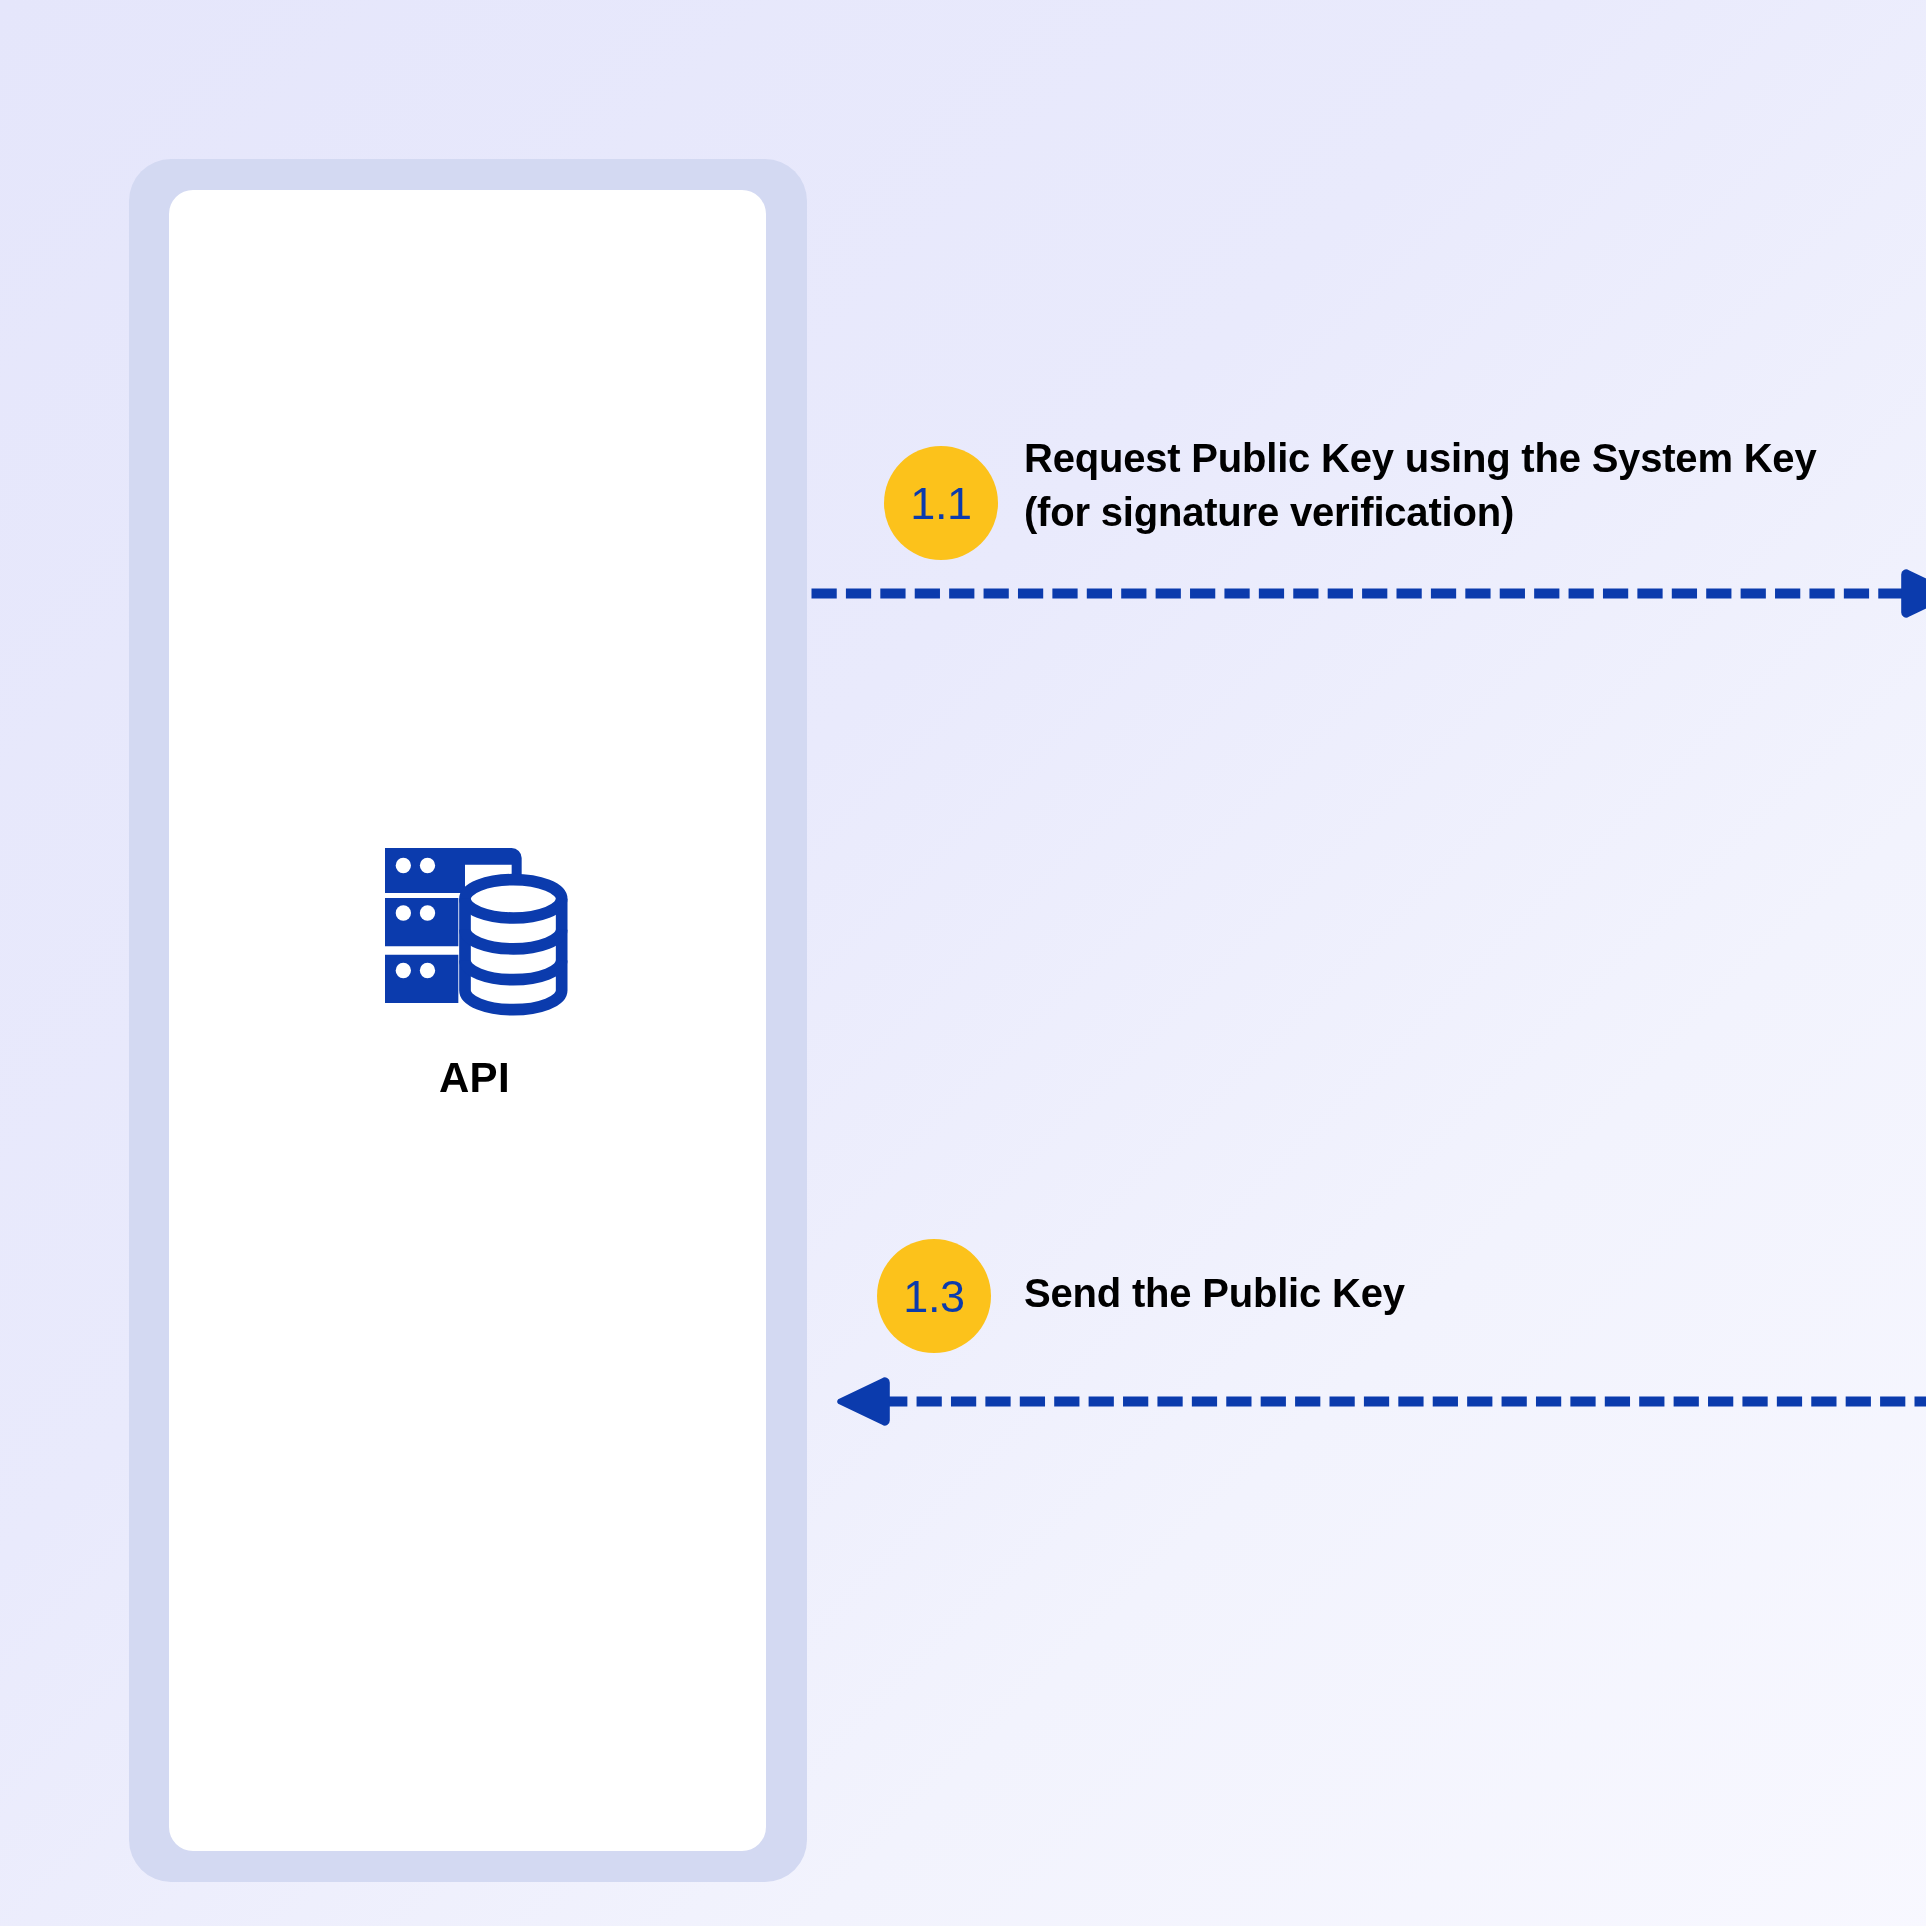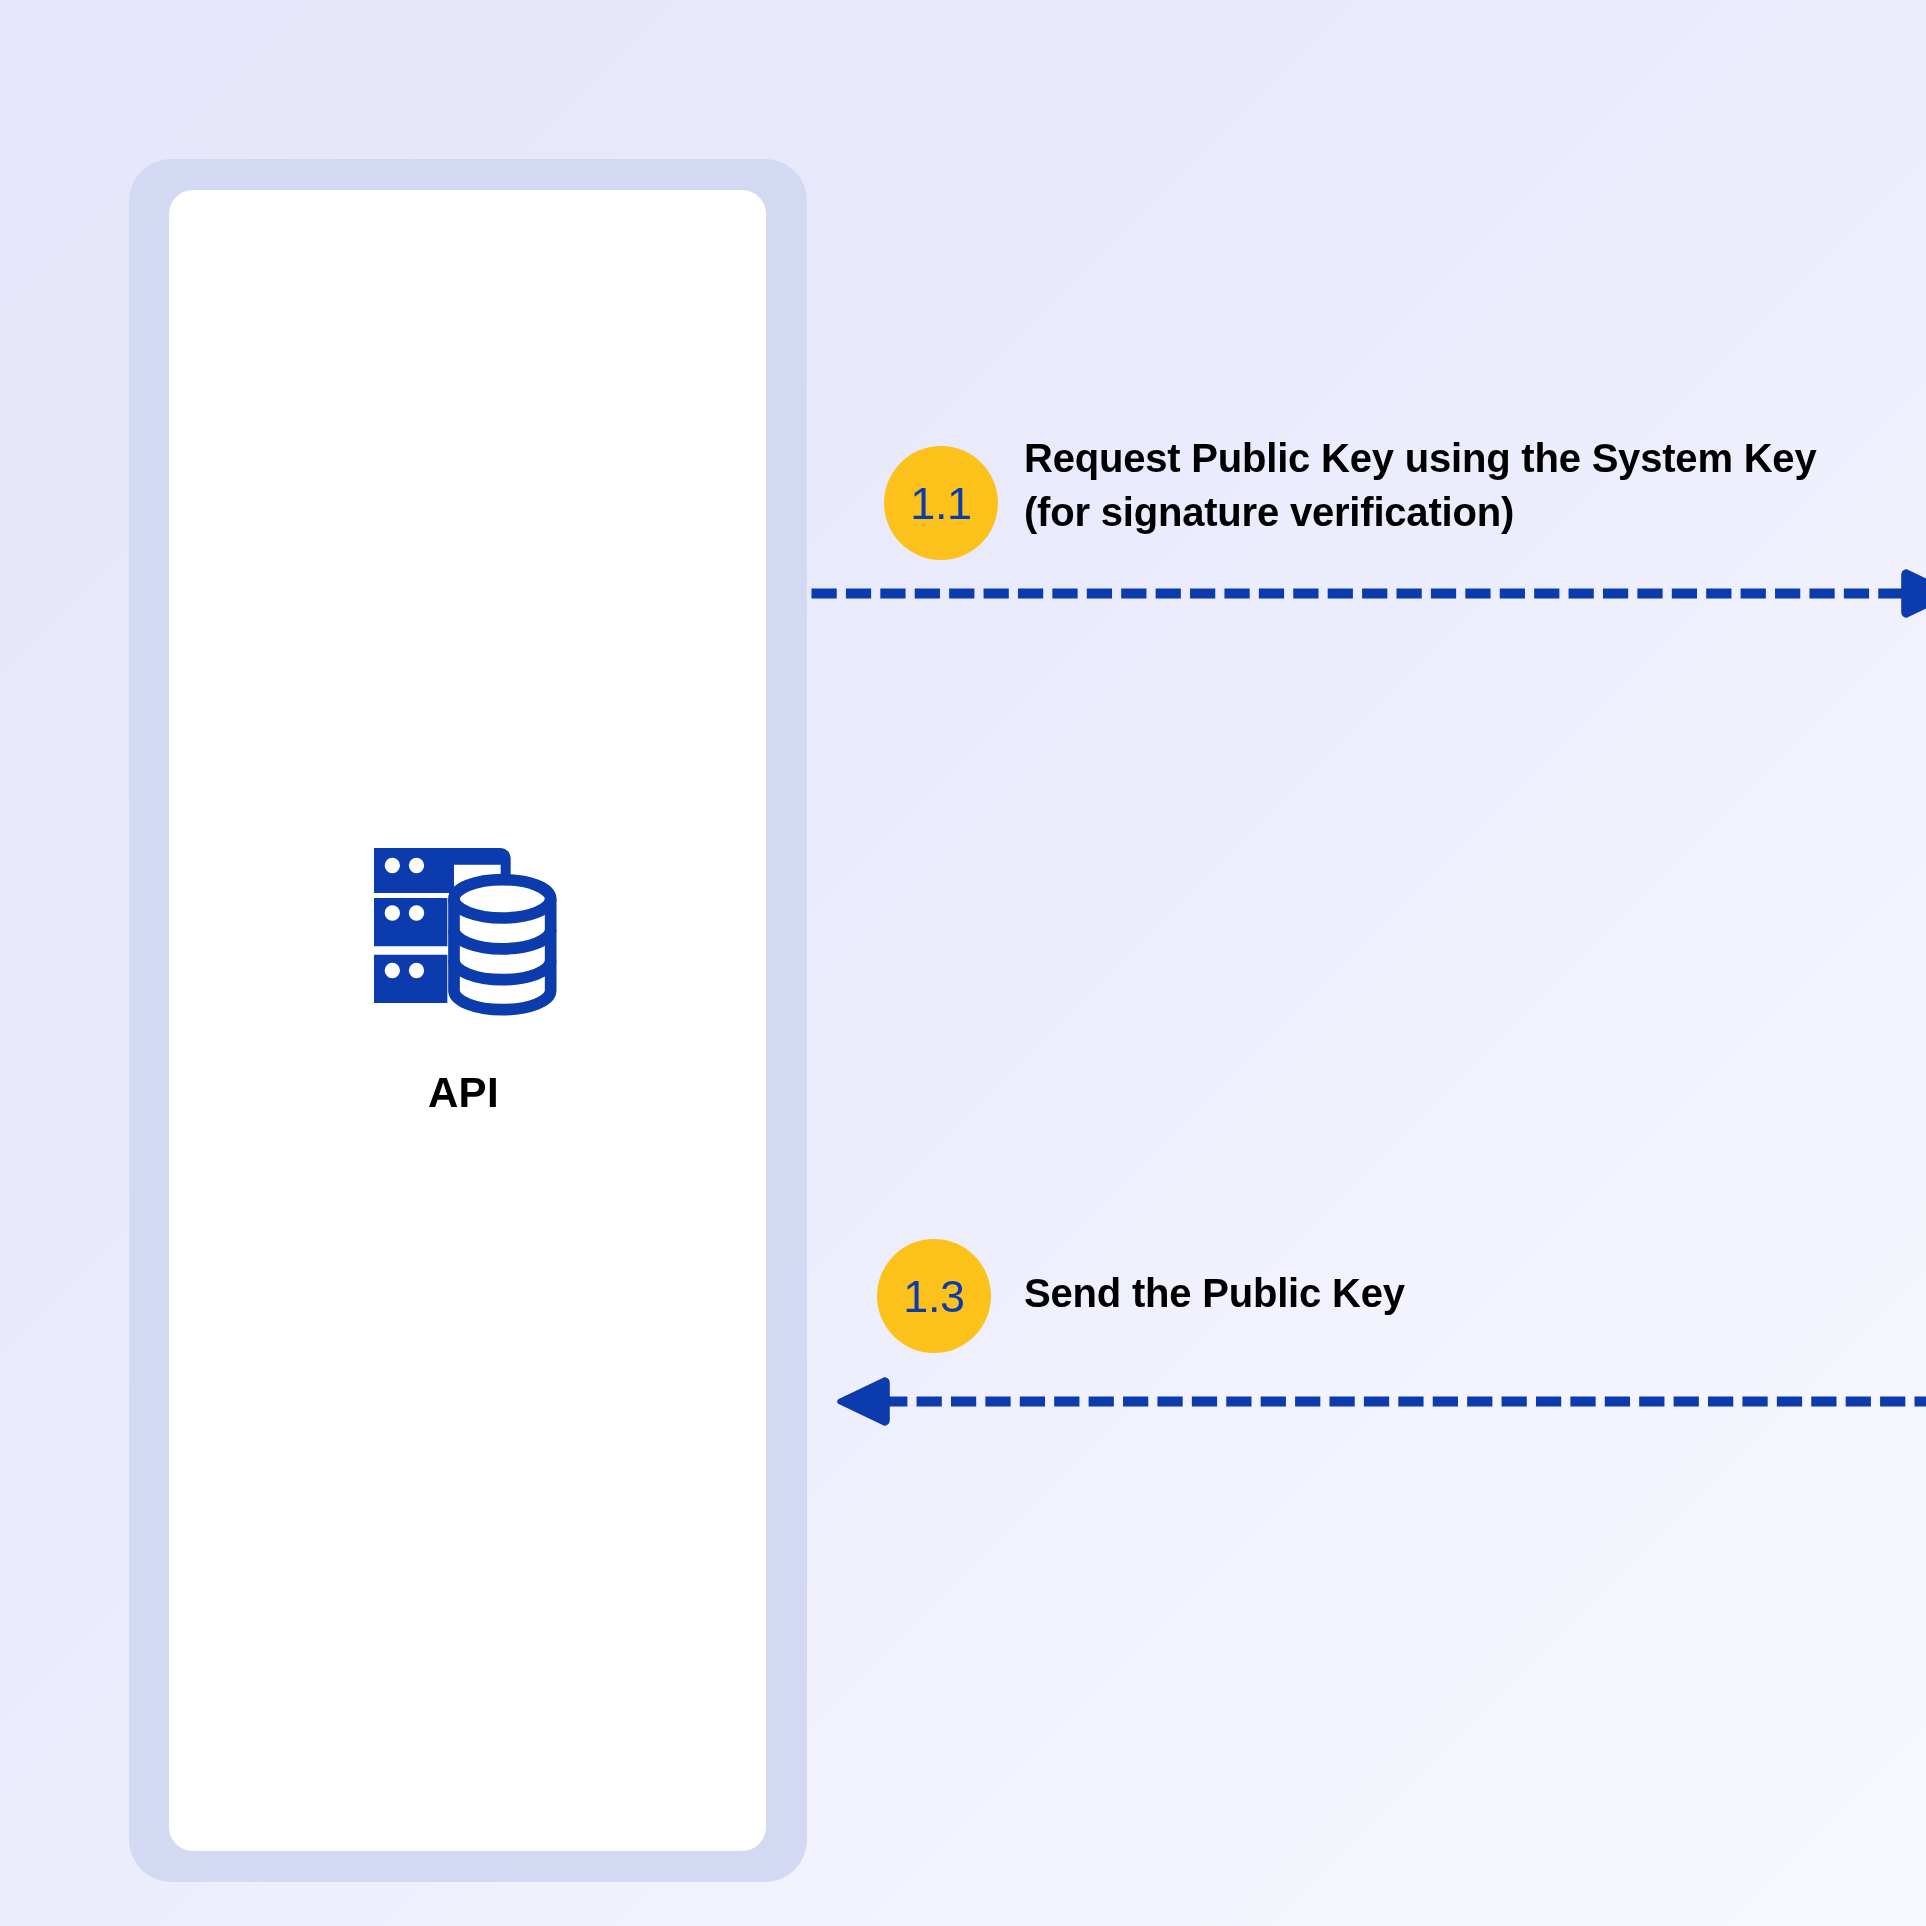--- a/index.html
+++ b/index.html
@@ -13,21 +13,21 @@
 
   
   .panel{position:absolute;border-radius:42px;background:#d3d9f2;}
   .panel .inner{position:absolute;background:#ffffff;border-radius:24px;}
 
   .panel-left{left:129px;top:159px;width:678px;height:1723px;}
   .panel-left .inner{left:40px;top:31px;width:597px;height:1661px;}
 
   
   .actor{position:absolute;display:flex;flex-direction:column;align-items:center;}
-  .actor-api{left:242px;top:828px;width:443px;gap:15px;}
+  .actor-api{left:253px;top:828px;width:443px;}
   .actor-label{
     font-size:42px;font-weight:700;color:#000000;
     letter-spacing:0.4px;line-height:1;
   }
   .actor-api .actor-label{margin-top:28px;}
 
   
   .msg{position:absolute;}
   .badge{
     position:absolute;width:114px;height:114px;border-radius:50%;

